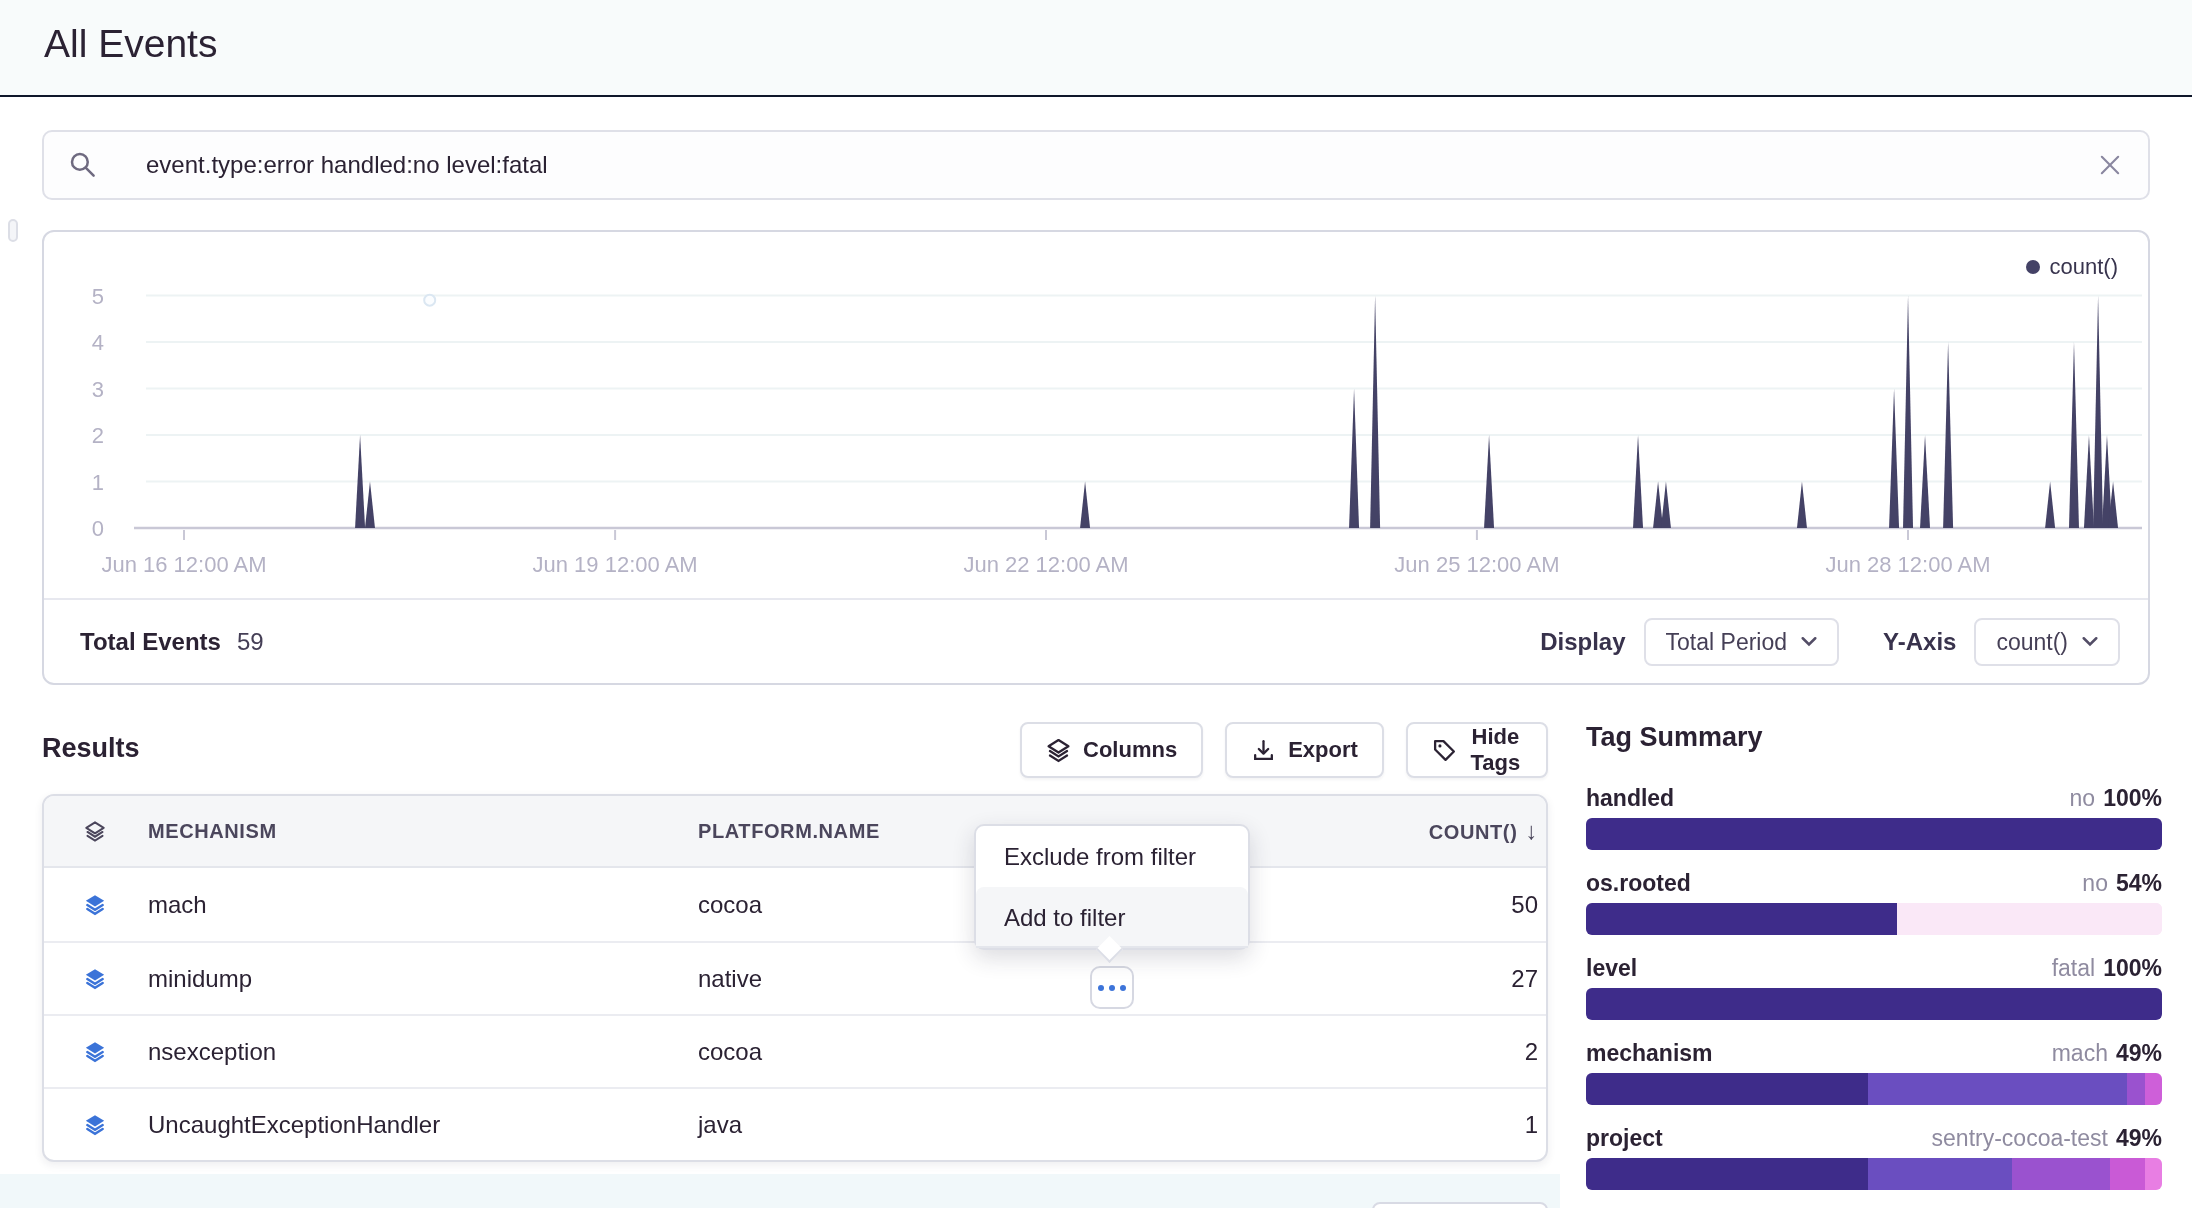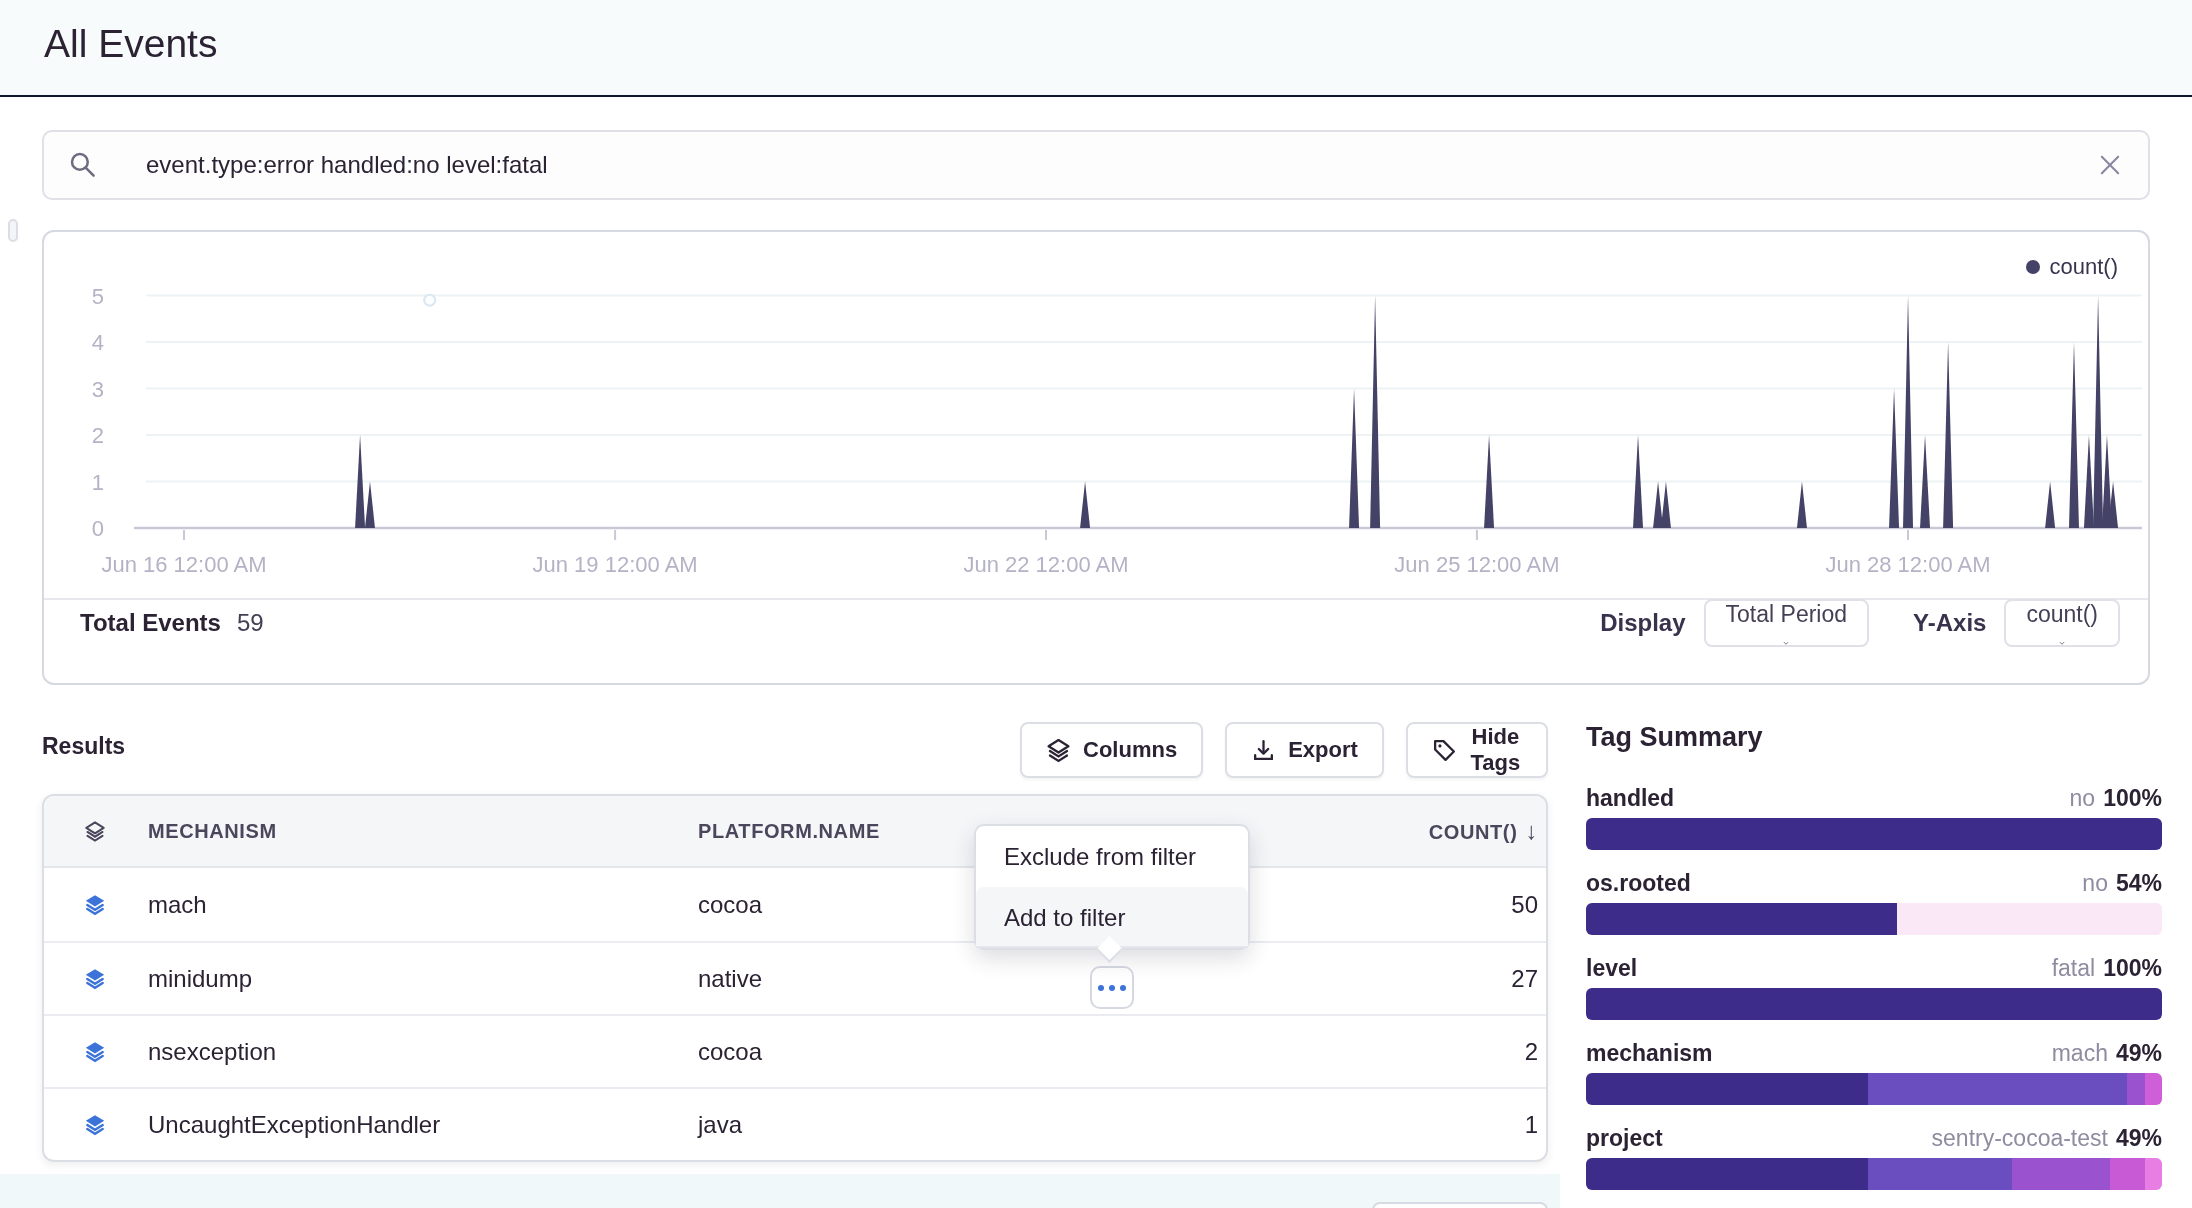--- a/index.html
+++ b/index.html
@@ -36,35 +36,35 @@
     background:#fff; border:2px solid #d6d8e2; border-radius:12px;
   }
   .chart-legend {
     position:absolute; right:30px; top:22px; display:flex; align-items:center; gap:10px;
     font-size:22px; color:#38344e;
   }
   .legend-dot { width:14px; height:14px; border-radius:50%; background:#444266; }
   svg.chart-svg { position:absolute; left:0; top:36px; }
   .chart-divider { position:absolute; left:0; top:366px; width:100%; border-top:2px solid #e7e8ef; }
   .chart-footer {
-    position:absolute; left:36px; right:28px; top:349px; height:84px;
+    position:absolute; left:36px; right:28px; top:368px; height:84px;
     display:flex; align-items:center;justify-content:flex-end;
   }
   .total-events-label { font-size:24px; font-weight:bold; color:#2b2233; }
   .total-events-value { font-size:24px; color:#453f56; margin-left:16px; }
   .footer-spacer { flex:1 1 auto; }
   .control-label { font-size:24px; font-weight:bold; color:#38324c; margin-right:18px; }
   .select-button {
     display:flex; align-items:center; gap:14px; height:48px; padding:0 20px;
     border:2px solid #dfe0e8; border-radius:8px; background:#fff;
-    font-size:23px; color:#453f56; margin-right:44px; cursor:pointer;flex-direction:column;
+    font-size:23px; color:#453f56; margin-right:44px; cursor:pointer;
   }
   .select-button:last-child { margin-right:0; }
   
-  .results-heading { position:absolute; left:42px; top:733px; font-size:23px; font-weight:bold; color:#2b2233; }
+  .results-heading { position:absolute; left:42px; top:733px; font-size:27px; font-weight:bold; color:#2b2233; }
   .toolbar { position:absolute; left:1020px; top:722px; width:528px; height:56px; display:flex; gap:22px; justify-content:flex-end; }
   .tool-button {
     display:flex; align-items:center; justify-content:center; gap:12px; height:56px; padding:0 24px;
     background:#fff; border:2px solid #dcdee6; border-radius:8px; box-shadow:0 2px 3px rgba(40,35,60,.05);
     font-size:22px; font-weight:bold; color:#2b2233; cursor:pointer;
   }
   
   .results-table {
     position:absolute; left:42px; top:794px; width:1506px; height:368px;
     background:#fff; border:2px solid #dcdee6; border-radius:12px;

